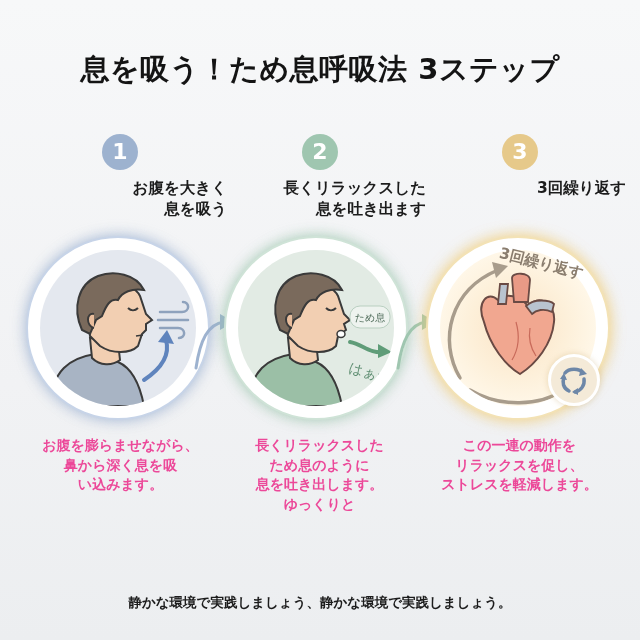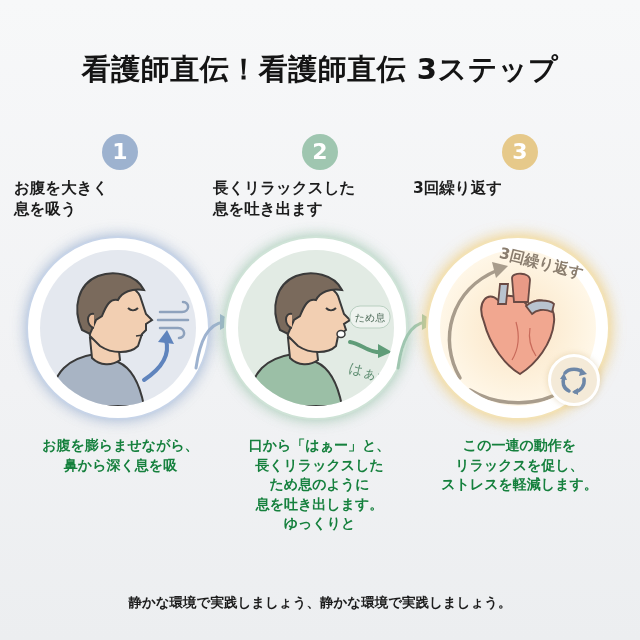--- a/index.html
+++ b/index.html
@@ -11,52 +11,52 @@
   }
   .title {
     position:absolute; top:50px; left:0; width:640px; text-align:center;
     font-size:29px; font-weight:bold; letter-spacing:0.5px; color:#141414;
   }
   .badge {
     position:absolute; top:134px; width:36px; height:36px; border-radius:50%;
     color:#fff; font-weight:bold; font-size:22px; line-height:36px; text-align:center;
   }
   .heading {
-    position:absolute; top:178px; width:213px; text-align:left;
+    position:absolute; top:178px; width:213px; text-align:right;
     font-size:15.5px; font-weight:bold; line-height:21px; color:#1c1c1c;
   }
   .circle-wrap { position:absolute; top:238px; width:180px; height:180px; }
   .circle-glow {
     position:absolute; left:-8px; top:-8px; width:196px; height:196px; border-radius:50%;
     filter: blur(6px);
   }
   .circle-outer {
     position:absolute; left:0; top:0; width:172px; height:172px; border-radius:50%;
     background:#fff; border:4px solid #fff;
   }
   .circle-inner {
     position:absolute; left:12px; top:12px; width:156px; height:156px; border-radius:50%;
     overflow:hidden;
   }
   .circle-inner svg { width:156px; height:156px; display:block; }
   .desc {
     position:absolute; top:436px; width:213px; text-align:center;
-    font-size:14px; font-weight:bold; line-height:19.5px; color:#15803d;
+    font-size:14px; font-weight:bold; line-height:19.5px; color:#ec4899;
   }
   .footer {
     position:absolute; top:594px; left:0; width:640px; text-align:center;
     font-size:13.5px; font-weight:bold; color:#1c1c1c;
   }
   .connector { position:absolute; }
   .bubble-text { font-family:"DejaVu Sans", sans-serif; }
 </style>
 </head>
 <body>
 
-<div class="title">看護師直伝！看護師直伝 3ステップ</div>
+<div class="title">息を吸う！ため息呼吸法 3ステップ</div>
 
 <div>
   <div class="badge" style="left:102px;background:#9db2cf;">1</div>
   <div class="heading" style="left:14px;">
     <div>お腹を大きく</div>
     <div>息を吸う</div>
   </div>
   <div class="circle-wrap" style="left:28px;">
     <div class="circle-glow" style="background:radial-gradient(circle, rgba(157,178,207,0.6) 60%, rgba(157,178,207,0) 72%);"></div>
     <div class="circle-outer" style="box-shadow:0 0 0 2px #c7d4e8, 0 0 14px rgba(140,165,205,0.55);"></div>
@@ -84,20 +84,21 @@
         </g>
 
         <path d="M104 130 C122 118 130 104 126 90" fill="none" stroke="#5f84bd" stroke-width="4" stroke-linecap="round"></path>
         <path d="M118 92 L127 80 L134 94 Z" fill="#5f84bd"></path>
       </svg>
     </div>
   </div>
   <div class="desc" style="left:14px;">
     <div>お腹を膨らませながら、</div>
     <div>鼻から深く息を吸</div>
+    <div>い込みます。</div>
   </div>
 </div>
 
 <svg class="connector" style="left:190px;top:300px;" width="50" height="70" viewBox="0 0 50 70">
   <path d="M6 68 C10 40 18 24 34 22" fill="none" stroke="#9db2cf" stroke-width="3" stroke-linecap="round"></path>
   <path d="M30 14 L44 22 L30 30 Z" fill="#9db2cf"></path>
 </svg>
 
 <div>
   <div class="badge" style="left:302px;background:#9fc6b0;">2</div>
@@ -123,21 +124,20 @@
           <text x="132" y="71" font-size="10" text-anchor="middle" fill="#4d6a58" class="bubble-text">ため息</text>
         </g>
 
         <path d="M112 92 C124 94 132 104 146 102" fill="none" stroke="#5f9c78" stroke-width="4" stroke-linecap="round"></path>
         <path d="M140 94 L154 102 L140 108 Z" fill="#5f9c78"></path>
         <text x="110" y="122" font-size="14" fill="#5f8e72" transform="rotate(14 110 122)" class="bubble-text">はぁー</text>
       </svg>
     </div>
   </div>
   <div class="desc" style="left:213px;">
-    <div>口から「はぁー」と、</div>
     <div>長くリラックスした</div>
     <div>ため息のように</div>
     <div>息を吐き出します。</div>
     <div>ゆっくりと</div>
   </div>
 </div>
 
 <svg class="connector" style="left:392px;top:300px;" width="50" height="70" viewBox="0 0 50 70">
   <path d="M6 68 C10 40 18 24 34 22" fill="none" stroke="#9fc6b0" stroke-width="3" stroke-linecap="round"></path>
   <path d="M30 14 L44 22 L30 30 Z" fill="#9fc6b0"></path>

